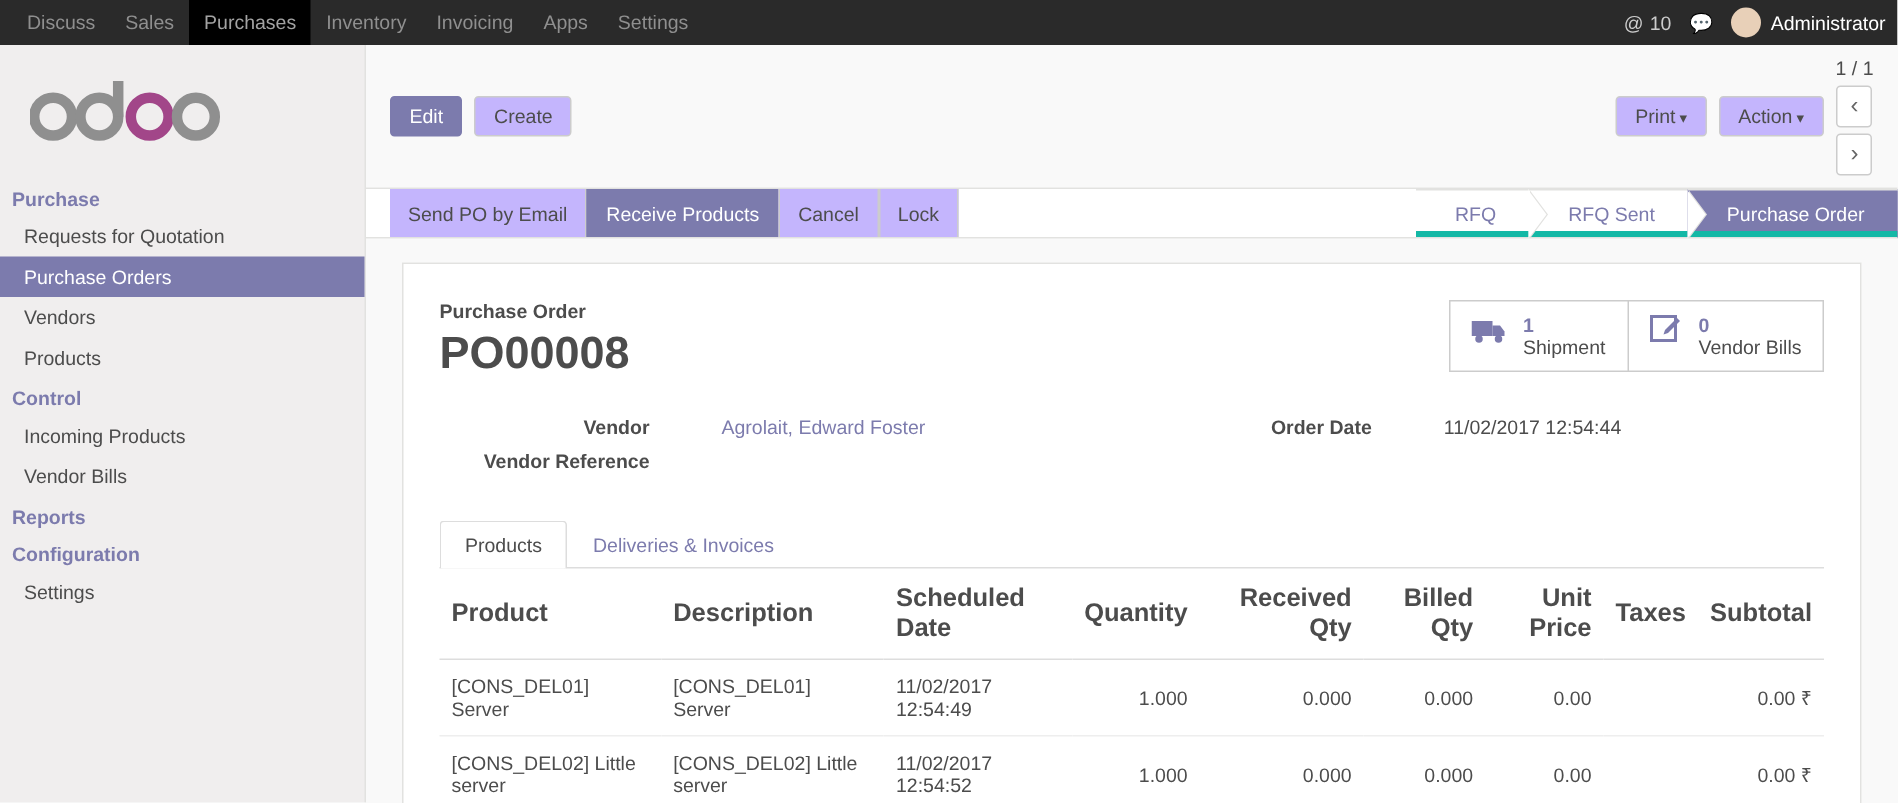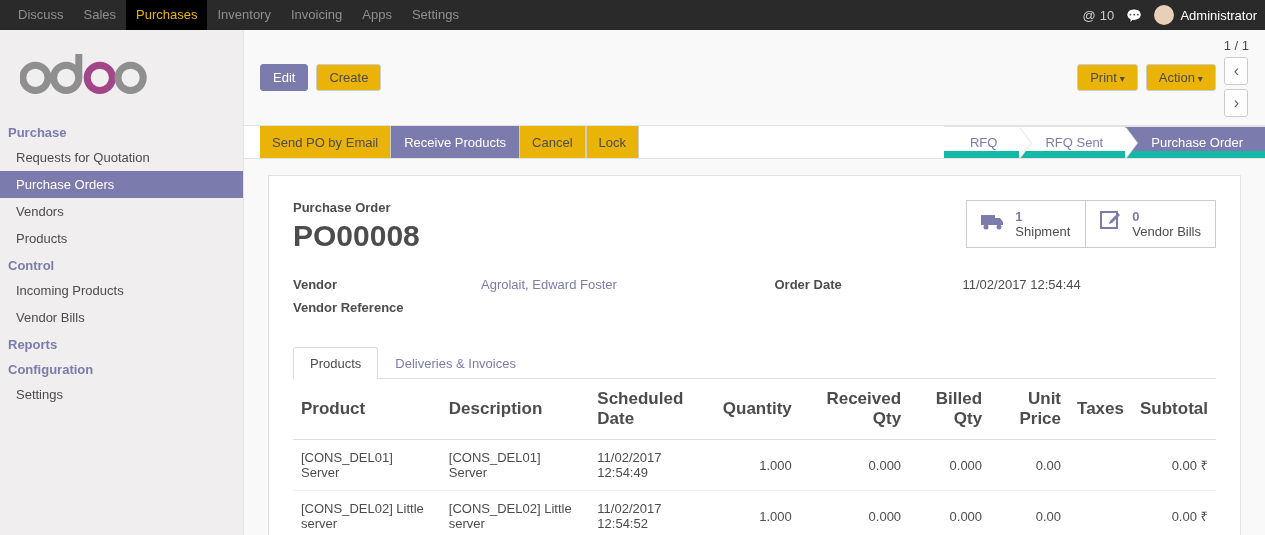--- a/index.html
+++ b/index.html
@@ -1,62 +1,62 @@
 <!DOCTYPE html>
 <html><head>
 <meta charset="utf-8">
 <style>
 * { box-sizing: border-box; margin: 0; padding: 0; }
 body { font-family: -apple-system, BlinkMacSystemFont, "Segoe UI", Arial, sans-serif; font-size: 13px; color: #4c4c4c; background: #f9f9f9; overflow: hidden; }
 .topnav { background: #2a2a2a; height: 30px; display: flex; align-items: center; padding: 0 8px; color: #8f8f8f; }
 .topnav .nav-item { padding: 0 10px; height: 30px; line-height: 30px; cursor: pointer; }
-.topnav .nav-item.active { background: #000; color: #eab308; }
+.topnav .nav-item.active { background: #000; color: #a3a3a3; }
 .topnav .spacer { flex: 1; }
 .topnav .msgcount { color: #ccc; margin-right: 12px; display: flex; align-items: center; gap: 4px; }
 .topnav .chaticon { color: #ccc; margin-right: 12px; }
 .topnav .user { color: #fff; display: flex; align-items: center; gap: 6px; }
 .topnav .avatar { width: 20px; height: 20px; border-radius: 50%; background: #e8d0b8; display: inline-block; }
 .container { display: flex; height: calc(100vh - 30px); }
 .sidebar { width: 244px; background: #f0eeee; border-right: 1px solid #e2e2e0; padding-top: 12px; }
 .logo { padding: 12px 20px 20px; }
 .logo svg { width: 140px; height: 42px; }
 .menu-header { color: #7c7bad; font-weight: bold; padding: 6px 12px 4px 8px; font-size: 13px; }
 .menu-item { padding: 6px 12px 6px 16px; color: #4c4c4c; cursor: pointer; }
 .menu-item.active { background: #7c7bad; color: #fff; }
 .main { flex: 1; background: #f9f9f9; overflow-y: auto; }
 .breadcrumb { padding: 12px 16px 4px; font-size: 18px; color: #7c7bad; }
 .breadcrumb .sep { color: #999; margin: 0 6px; }
 .breadcrumb .current { color: #4c4c4c; }
 .actionbar { display: flex; align-items: center; padding: 8px 16px; gap: 8px; }
-.btn { border: 1px solid #ccc; background: #eab308; padding: 5px 12px; border-radius: 3px; cursor: pointer; font-size: 13px; color: #4c4c4c; }
+.btn { border: 1px solid #ccc; background: #c4b5fd; padding: 5px 12px; border-radius: 3px; cursor: pointer; font-size: 13px; color: #4c4c4c; }
 .btn.primary { background: #7c7bad; color: #fff; border-color: #7c7bad; }
 .btn.caret::after { content: " ▾"; font-size: 10px; }
 .pager { margin-left: auto; display: flex; align-items: center; gap: 4px; color: #4c4c4c; flex-direction: column; }
 .pager .pbtn { border: 1px solid #ccc; background: #fff; width: 24px; height: 28px; display: flex; align-items: center; justify-content: center; cursor: pointer; border-radius: 3px; font-size: 16px; color: #666; }
 .statusrow { display: flex; align-items: center; padding: 0 0 0 16px; border-top: 1px solid #e2e2e0; border-bottom: 1px solid #e2e2e0; background: #fff; }
 .statusrow .btn { border-radius: 0; border-top: none; border-bottom: none; height: 32px; }
 .statusrow .btn:first-child { border-left: none; }
 .arrow-steps { margin-left: auto; display: flex; height: 32px; }
-.step { position: relative; padding: 0 22px 0 26px; height: 32px; line-height: 32px; background: #fff; color: #7c7bad; border-top: 1px solid #e2e2e0; border-bottom: 7px solid #14b8a6; }
+.step { position: relative; padding: 0 22px 0 26px; height: 32px; line-height: 32px; background: #fff; color: #7c7bad; border-top: 1px solid #e2e2e0; border-bottom: 4px solid #14b8a6; }
 .step::after { content: ""; position: absolute; right: -12px; top: 0; width: 0; height: 0; border-top: 16px solid transparent; border-bottom: 16px solid transparent; border-left: 12px solid #fff; z-index: 2; }
 .step::before { content: ""; position: absolute; right: -13px; top: 0; width: 0; height: 0; border-top: 16px solid transparent; border-bottom: 16px solid transparent; border-left: 12px solid #e2e2e0; z-index: 1; }
 .step.active { background: #7c7bad; color: #fff; }
 .step.active::after { border-left-color: #7c7bad; }
 .sheet { background: #fff; margin: 16px 24px; border: 1px solid #e2e2e0; padding: 24px; max-width: 1060px; }
 .sheet-head { display: flex; align-items: flex-start; }
 .po-label { font-size: 13px; color: #4c4c4c; font-weight: bold; margin-bottom: 4px; }
 .po-number { font-size: 30px; font-weight: bold; color: #4c4c4c; }
 .statboxes { margin-left: auto; display: flex; gap: 0; }
 .statbox { border: 1px solid #ccc; padding: 8px 14px; display: flex; align-items: center; gap: 10px; cursor: pointer; min-width: 120px; }
 .statbox + .statbox { border-left: none; }
 .statbox .icon { color: #7c7bad; font-size: 20px; }
 .statbox .num { color: #7c7bad; font-weight: bold; font-size: 13px; display: block; }
 .statbox .lbl { color: #4c4c4c; font-size: 13px; }
 .fields { display: flex; margin-top: 24px; gap: 40px; }
-.fieldcol { flex: 1; }
+.fieldcol { flex: 1; text-align: right; }
 .fieldrow { display: flex; margin-bottom: 8px; }
 .fieldlabel { width: 140px; font-weight: bold; color: #4c4c4c; }
 .fieldvalue { color: #4c4c4c; margin-left: 48px; }
 .fieldvalue.link { color: #7c7bad; }
 .tabs { margin-top: 24px; border-bottom: 1px solid #ddd; display: flex; }
 .tab { padding: 8px 16px; cursor: pointer; color: #7c7bad; border: 1px solid transparent; border-bottom: none; margin-bottom: -1px; }
 .tab.active { background: #fff; border-color: #ddd; color: #4c4c4c; border-radius: 3px 3px 0 0; }
 table.lines { width: 100%; border-collapse: collapse; margin-top: 0; }
 table.lines th { text-align: left; padding: 10px 8px; font-weight: bold; color: #4c4c4c; border-bottom: 1px solid #ddd; font-size: 17px; }
 table.lines th.r { text-align: right; }

